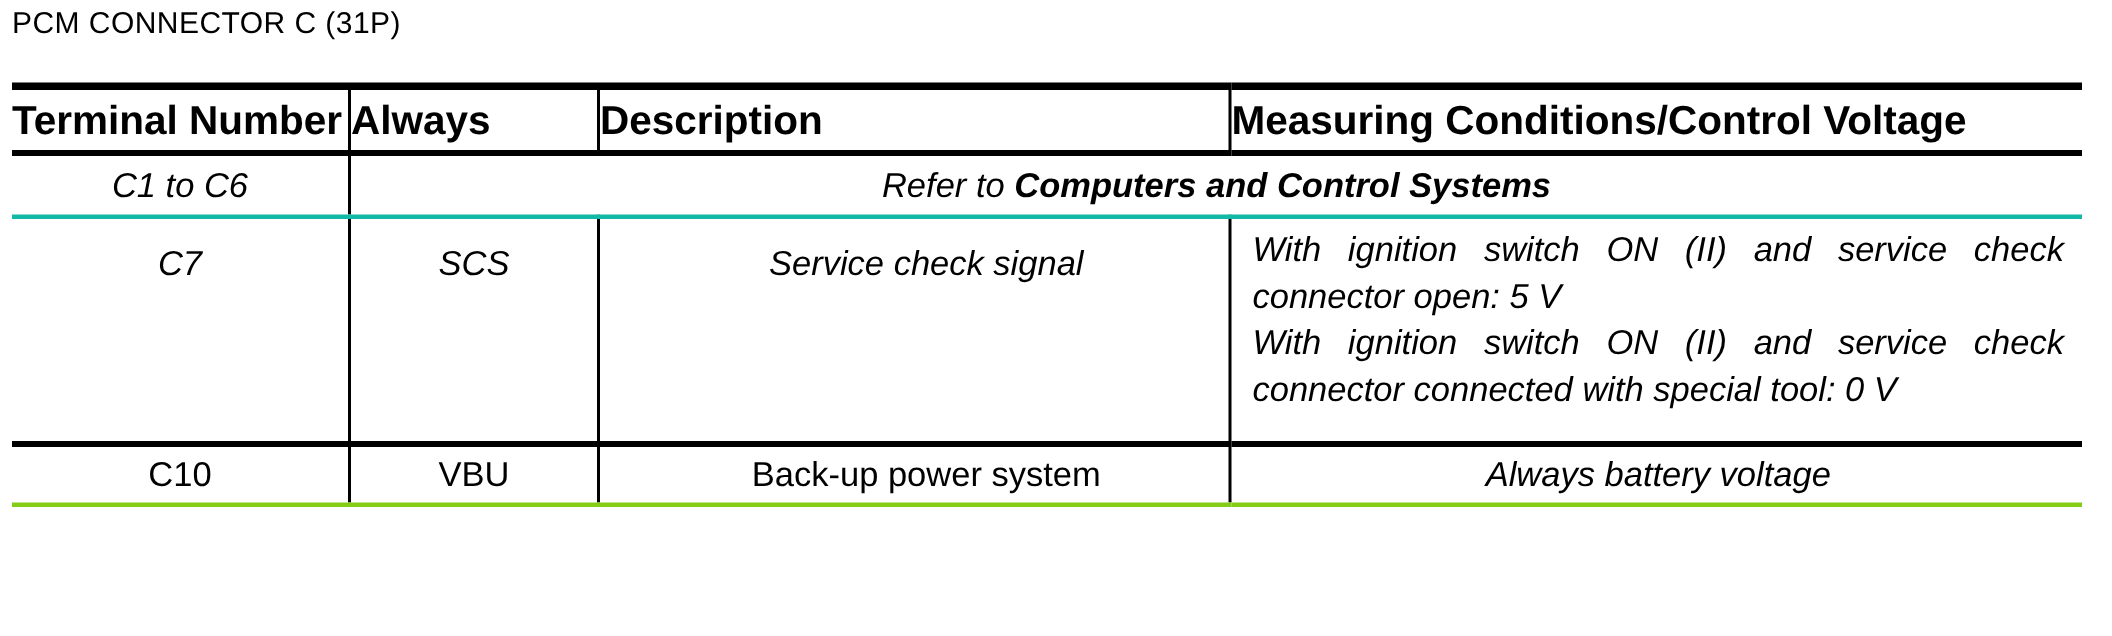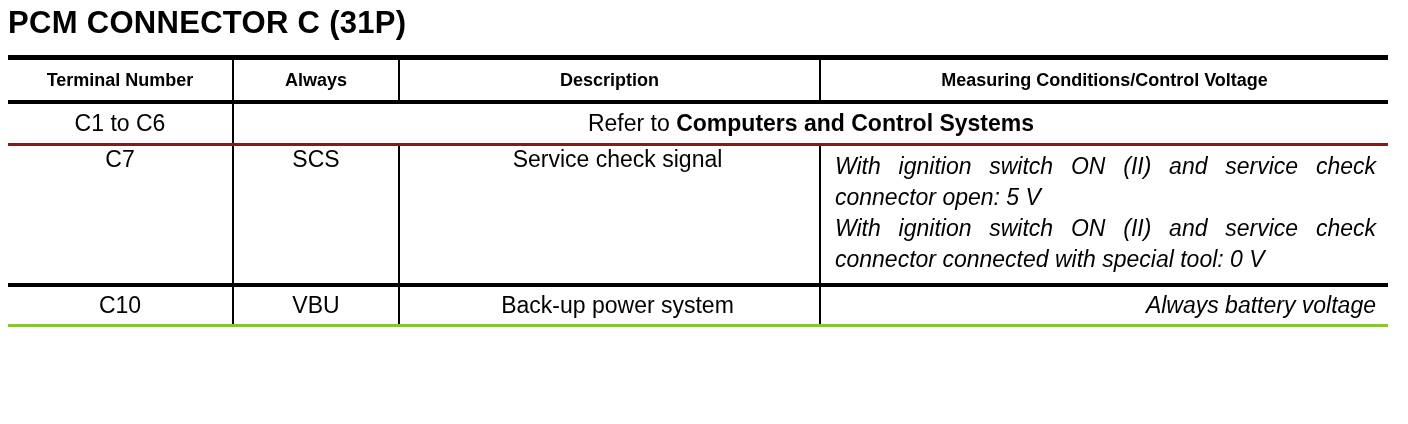--- a/index.html
+++ b/index.html
@@ -12,22 +12,22 @@
     height: 424px;
     position: relative;
     font-family: "Liberation Sans", sans-serif;
     color: #000000;
     overflow: hidden;
   }
   .page-title {
     position: absolute;
     left: 8px;
     top: 5px;
-    font-size: 31px;
-    font-weight: bold;
+    font-size: 20px;
+    font-weight: normal;
     letter-spacing: 0.3px;
     white-space: nowrap;
   }
   table.spec {
     position: absolute;
     left: 8px;
     top: 55px;
     width: 1380px;
     border-collapse: collapse;
     table-layout: fixed;
@@ -42,44 +42,44 @@
     padding: 0;
     vertical-align: middle;
     overflow: hidden;
   }
   .vline { border-left: 2px solid #000; }
 
   tr.hdr > th {
     border-top: 5px solid #000;
     border-bottom: 4px solid #000;
     font-weight: bold;
-    text-align: center;
+    text-align: left;
     height: 40px;
-    font-size: 18px;
+    font-size: 27px;
   }
-  tr.row-refer > td { border-bottom: 3px solid #7f1d1d; height: 39px; }
+  tr.row-refer > td { border-bottom: 3px solid #14b8a6; height: 39px; font-style: italic; }
   tr.row-c7 > td   { border-bottom: 4px solid #000; height: 132px; vertical-align: top; }
   tr.row-c10 > td  { border-bottom: 3px solid #84cc16; height: 37px; }
   tr.row-last > td { border-bottom: 6px solid #000; height: 38px; }
 
   td.center { text-align: center; }
   td.desc   { padding-left: 16px; text-align: center; }
-  tr.row-c7 td.center, tr.row-c7 td.desc { padding-top: 0; }
+  tr.row-c7 td.center, tr.row-c7 td.desc { padding-top: 16px; font-style: italic; }
   td.cond {
     padding: 5px 12px 0 14px;
     text-align: left;
   }
   td.cond p {
     margin: 0;
     line-height: 31px;
     text-align: justify;
     font-style: italic;
   }
   td.cond.single { padding-top: 0; }
-  td.cond.single p { text-align: right; }
+  td.cond.single p { text-align: center; }
   .refer-note { white-space: nowrap; }
   .refer-link { font-weight: bold; }
 </style>
 </head>
 <body>
 
 <div class="page-title">PCM CONNECTOR C (31P)</div>
 
 <table class="spec">
   <colgroup>

